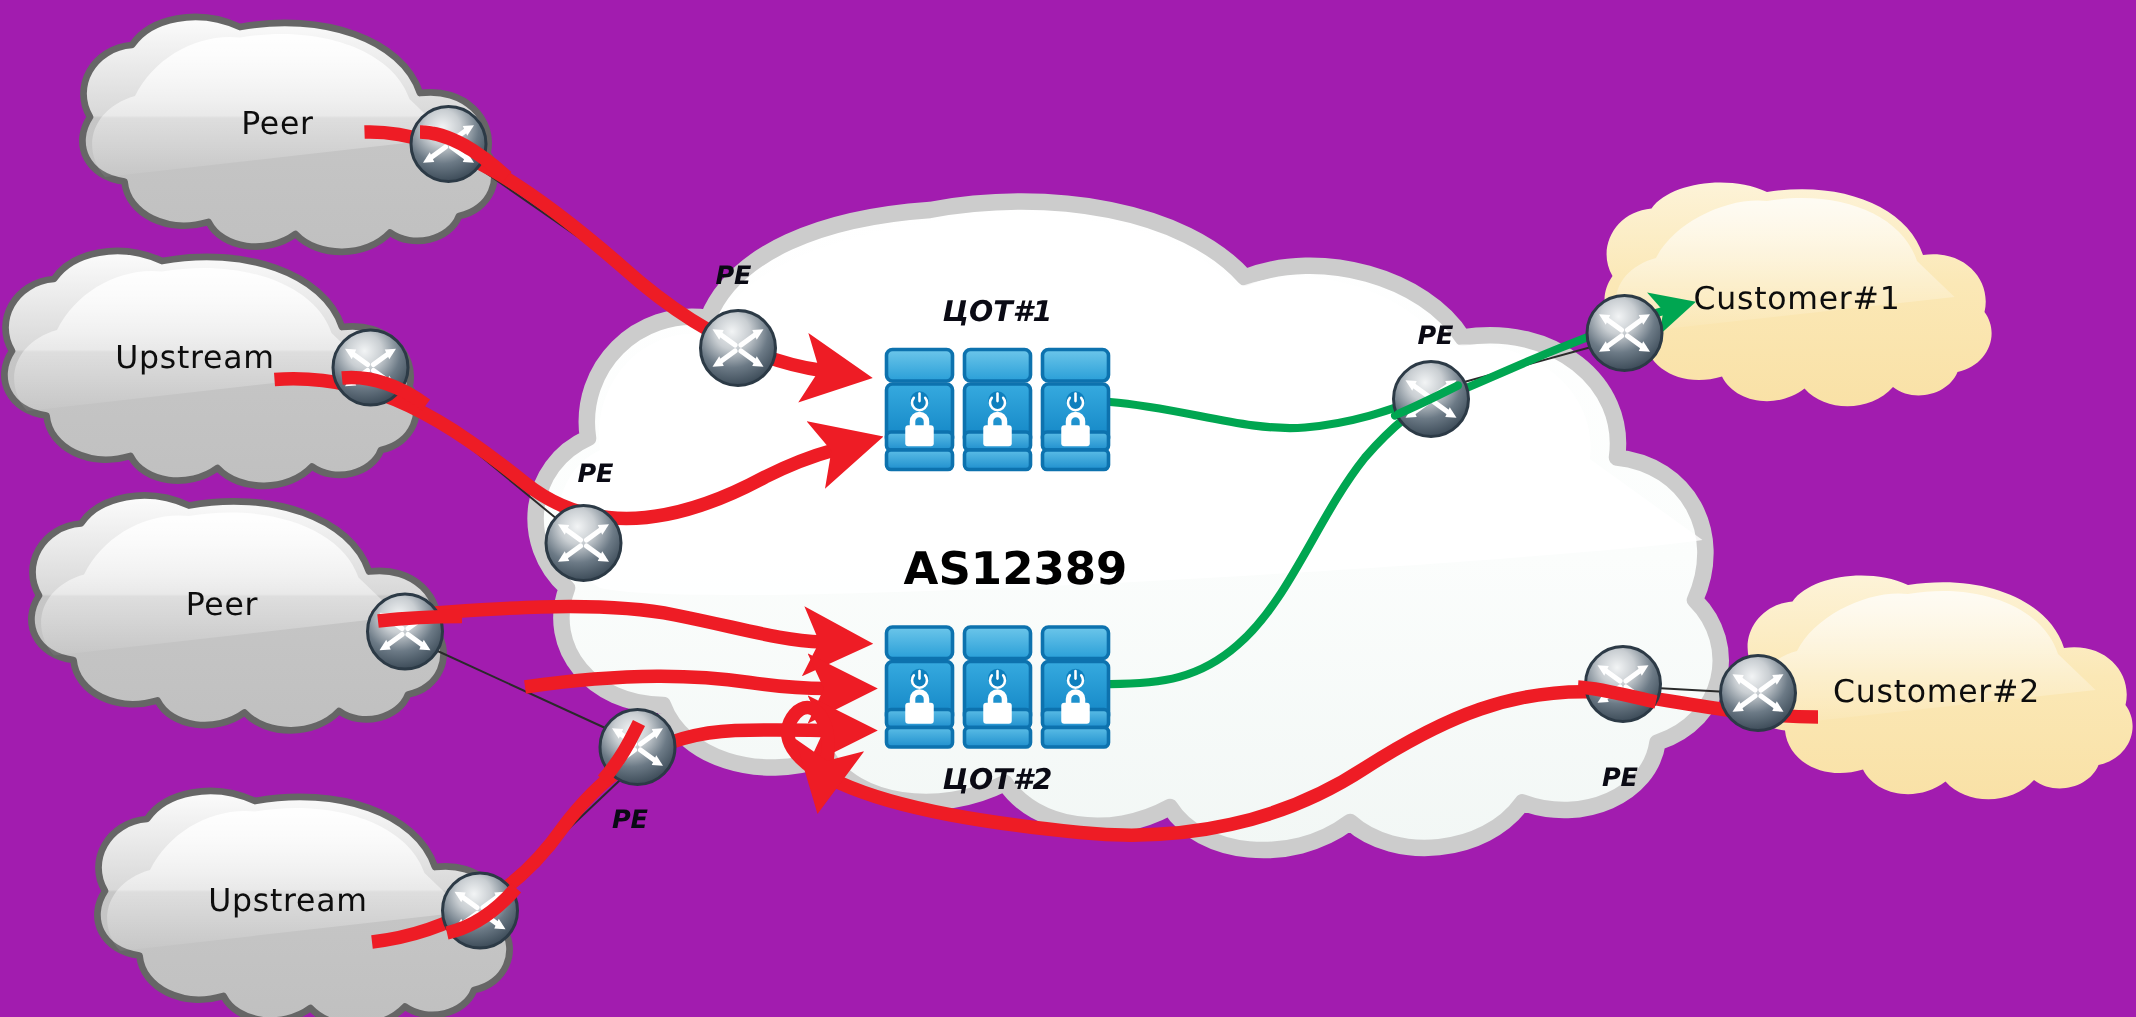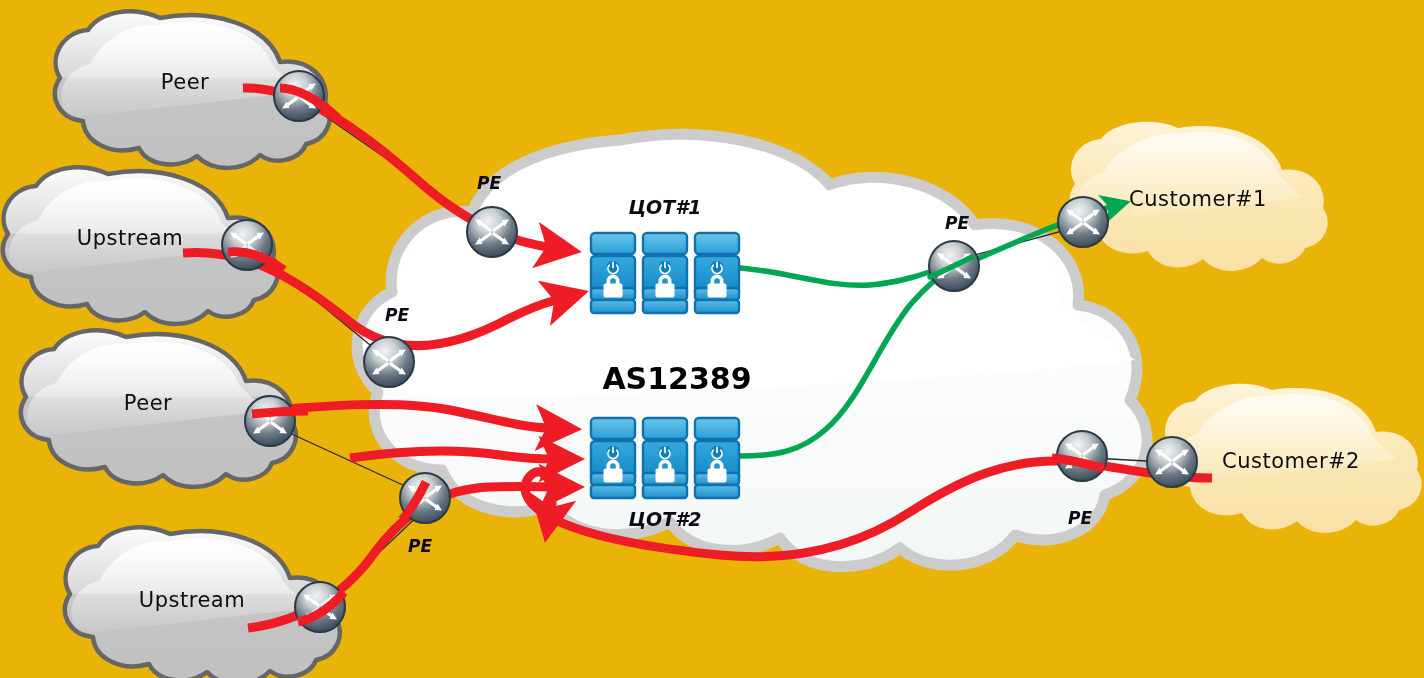--- a/index.html
+++ b/index.html
@@ -10,21 +10,21 @@
   body {
     width: 1424px;
     height: 678px;
     overflow: hidden;
     font-family: "DejaVu Sans", sans-serif;
   }
   #diagram-root {
     position: relative;
     width: 1424px;
     height: 678px;
-    background: #eab308;
+    background: #a21caf;
   }
   svg#net-svg {
     display: block;
     width: 1424px;
     height: 678px;
   }
   .cloud-label {
     font-family: "DejaVu Sans", sans-serif;
     font-size: 21px;
     fill: #0d0d0d;

